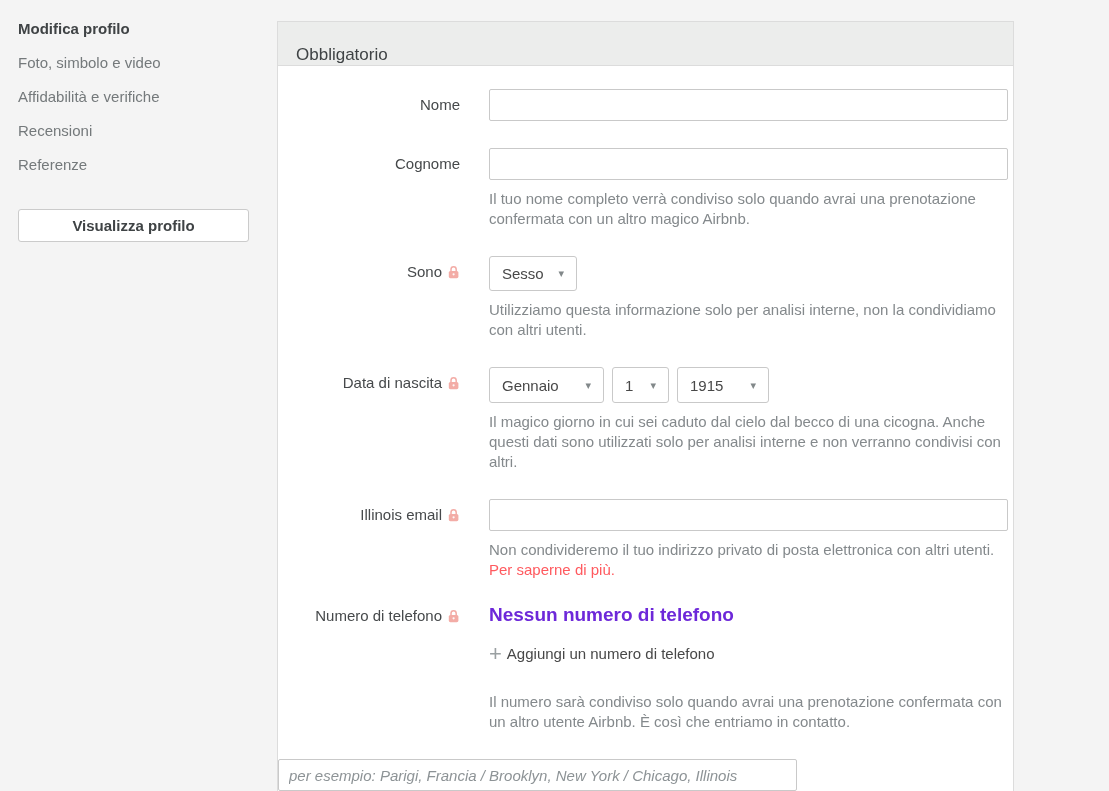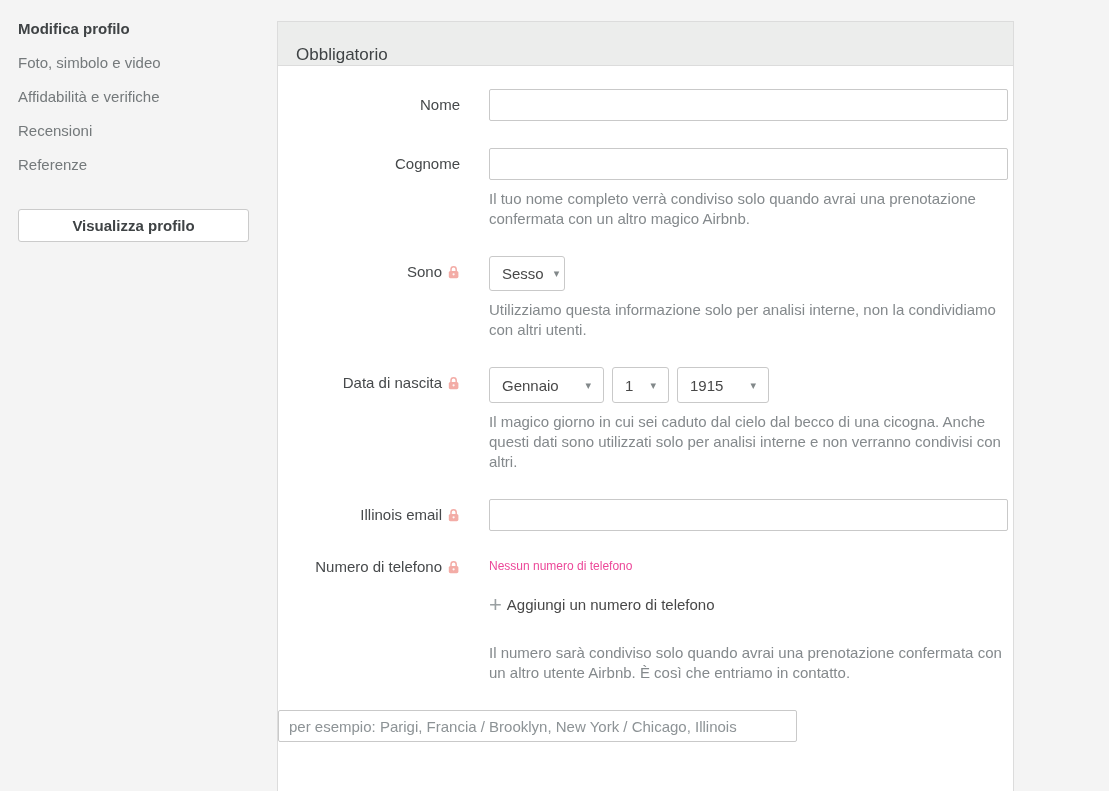--- a/index.html
+++ b/index.html
@@ -43,39 +43,39 @@
     flex: none; width: 195px; padding-right: 13px; padding-top: 8px;
     display: flex; justify-content: flex-end; align-items: flex-start; gap: 5px;
     font-size: 15px; line-height: 16px; color: #46494b; text-align: right;
   }
   .row-phone .row-label { padding-top: 1px; }
   .lock { flex: none; margin-top: 1px; }
 
   .text-input {
     width: 519px; height: 32px; border: 1px solid #c9c9c9; border-radius: 2px;
     padding: 0 10px; font-family: "Liberation Sans", "DejaVu Sans", sans-serif;
-    font-size: 15px; color: #484848; background: #fff; outline: none;
+    font-size: 15px; color: #484848; background: #fff; outline: none; font-style: italic;
   }
   .text-input::placeholder { color: #8d9396; opacity: 1; }
 
   .help { width: 513px; margin-top: 9px; font-size: 15px; line-height: 20px; color: #84898c; }
   .help .link { color: #ff5a5f; cursor: pointer; }
 
   .select {
     height: 35px; border: 1px solid #c9c9c9; border-radius: 3px; background: #fff;
     display: inline-flex; align-items: center; justify-content: space-between;
     padding: 0 12px; font-size: 15px; color: #484848; cursor: pointer; vertical-align: top;
   }
   .caret { font-size: 11px; color: #82888a; margin-left: 10px; line-height: 1; }
-  .sel-sesso  { width: 76px; }
+  .sel-sesso  { width: 88px; }
   .sel-month  { width: 115px; margin-right: 8px; height: 36px; }
   .sel-day    { width: 57px;  margin-right: 8px; height: 36px; }
   .sel-year   { width: 92px; height: 36px; }
 
-  .phone-status { font-size: 12px; line-height: 16px; color: #ec4899; }
+  .phone-status { font-size: 19px; line-height: 16px; color: #6d28d9; font-weight: bold; }
   .add-phone { display: flex; align-items: center; margin-top: 22px; cursor: pointer; }
   .add-phone .plus {
     font-size: 22px; font-weight: 300; color: #9aa0a2;
     line-height: 14px; margin-right: 5px;
   }
   .add-phone .add-label { font-size: 15px; color: #484848; }
   .row-phone .help { margin-top: 30px; }
 </style>
 </head>
 <body>
@@ -163,20 +163,21 @@
       <div class="row-label">
         <span>Illinois email</span>
         <svg class="lock" width="13" height="14" viewBox="0 0 13 14">
           <path d="M4 6.5 V4.4 a2.6 2.6 0 0 1 5.2 0 V6.5" fill="none" stroke="#f3aca6" stroke-width="1.5"></path>
           <rect x="1.8" y="6" width="9.6" height="7.2" rx="1.6" fill="#f3aca6"></rect>
           <circle cx="6.6" cy="9.3" r="1.1" fill="#fff" opacity="0.9"></circle>
         </svg>
       </div>
       <div class="row-field">
         <input type="text" class="text-input" style="">
+        <div class="help"><span>Non condivideremo il tuo indirizzo privato di posta elettronica con altri utenti. </span><span class="link">Per saperne di più.</span></div>
       </div>
     </div>
 
     <div class="form-row row-phone">
       <div class="row-label">
         <span>Numero di telefono</span>
         <svg class="lock" width="13" height="14" viewBox="0 0 13 14">
           <path d="M4 6.5 V4.4 a2.6 2.6 0 0 1 5.2 0 V6.5" fill="none" stroke="#f3aca6" stroke-width="1.5"></path>
           <rect x="1.8" y="6" width="9.6" height="7.2" rx="1.6" fill="#f3aca6"></rect>
           <circle cx="6.6" cy="9.3" r="1.1" fill="#fff" opacity="0.9"></circle>

